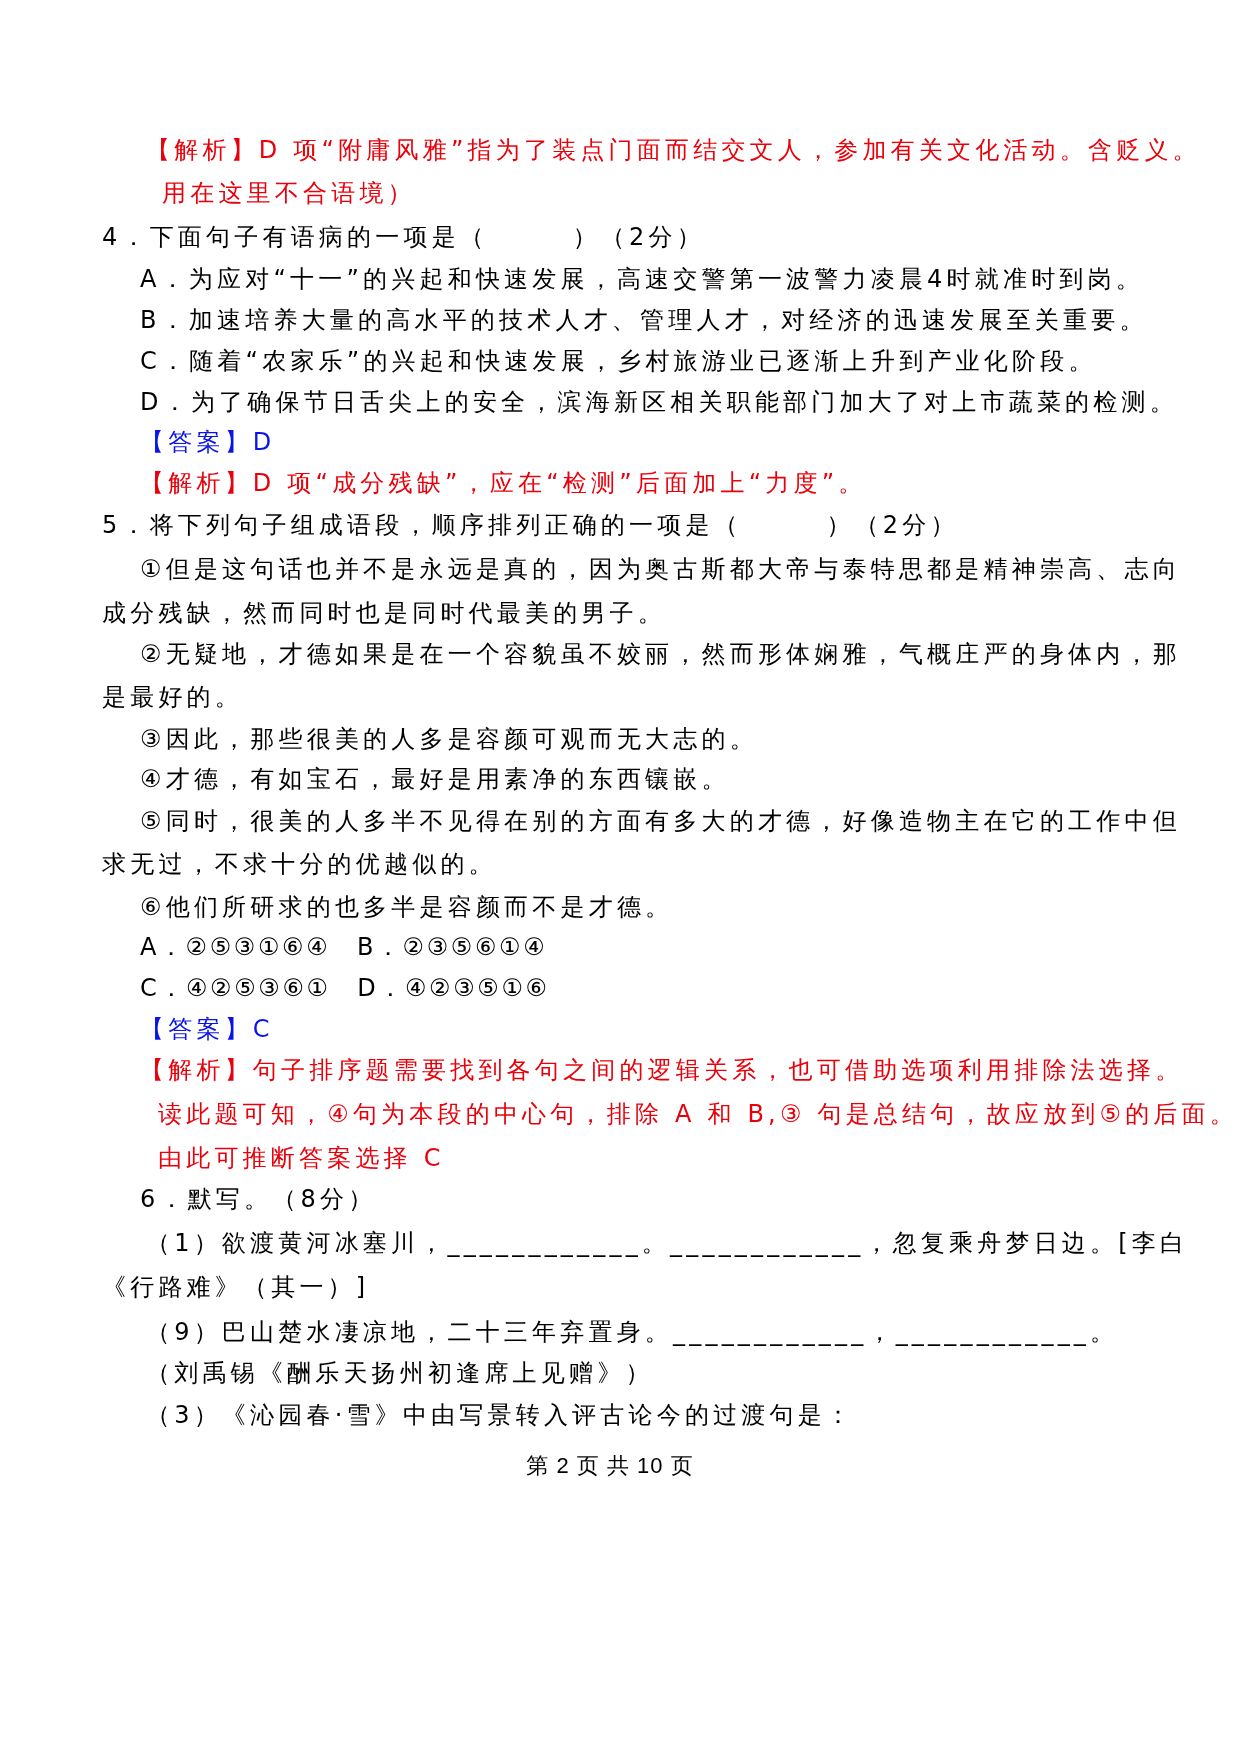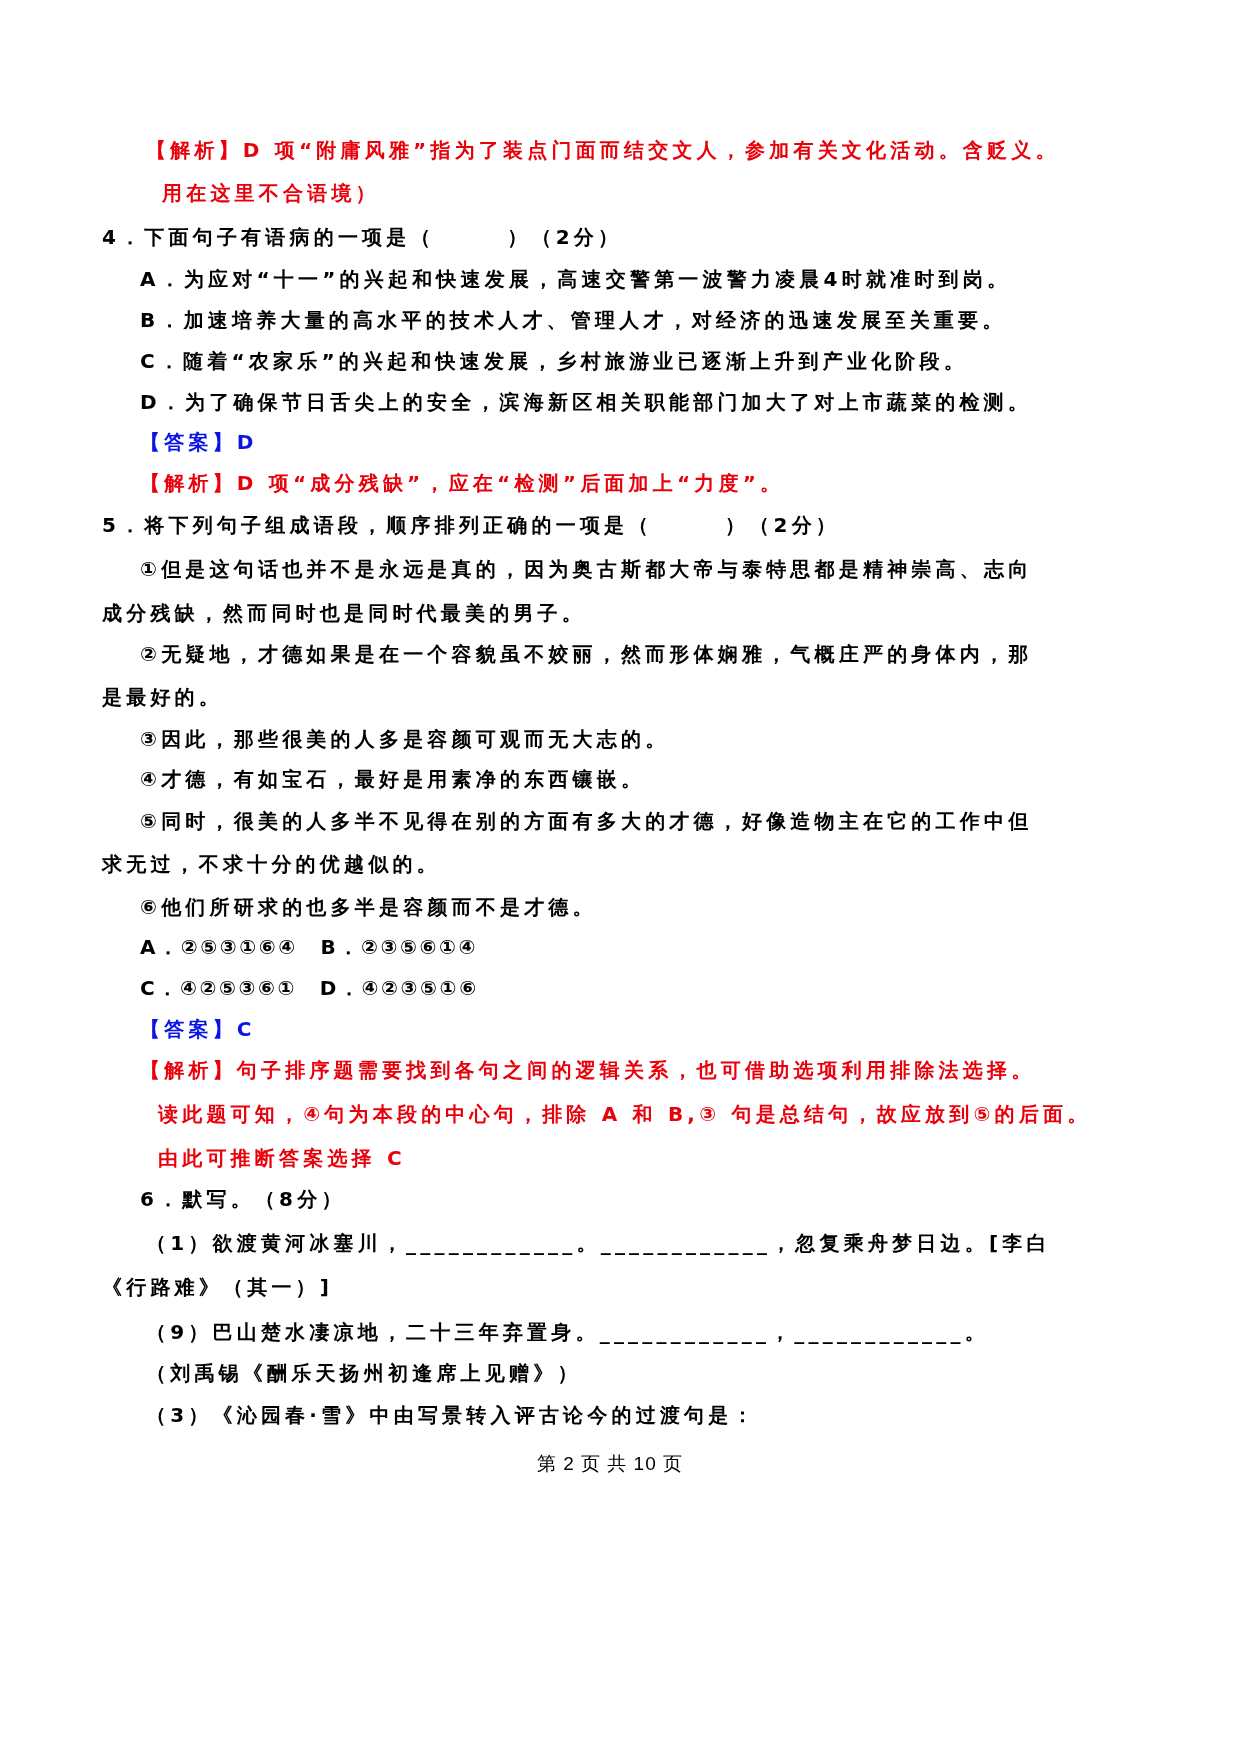--- a/index.html
+++ b/index.html
@@ -1,24 +1,24 @@
 <!DOCTYPE html>
 <html><head>
   <meta charset="utf-8">
   <style>
     html, body { margin: 0; padding: 0; background: #ffffff; }
     body { width: 1240px; height: 1754px; position: relative; overflow: hidden;
            font-family: "DejaVu Sans", "Liberation Sans", sans-serif; color: #000; }
-    .line { position: absolute; white-space: nowrap; font-size: 20px; line-height: 28px;
-            letter-spacing: 4.2px; font-weight: bold; }
+    .line { position: absolute; white-space: nowrap; font-size: 24px; line-height: 28px;
+            letter-spacing: 4.2px; }
     .red { color: #e8000b; }
     .blue { color: #0a14e6; }
     .tight { letter-spacing: 2.6px; }
     .footer { position: absolute; left: 0; width: 1220px; text-align: center; top: 1612px;
-              font-family: "Liberation Sans", "DejaVu Sans", sans-serif; font-size: 19px; letter-spacing: 1px; }
+              font-family: "Liberation Sans", "DejaVu Sans", sans-serif; font-size: 22px; letter-spacing: 1px; }
   </style>
 </head>
 <body>
 
 <div>
 
   <div class="line red" style="left:146px;top:136px;">【解析】D 项“附庸风雅”指为了装点门面而结交文人，参加有关文化活动。含贬义。</div>
   <div class="line red" style="left:162px;top:179px;">用在这里不合语境）</div>
 
   <div class="line" style="left:102px;top:223px;">4．下面句子有语病的一项是（　　　）（2分）</div>

